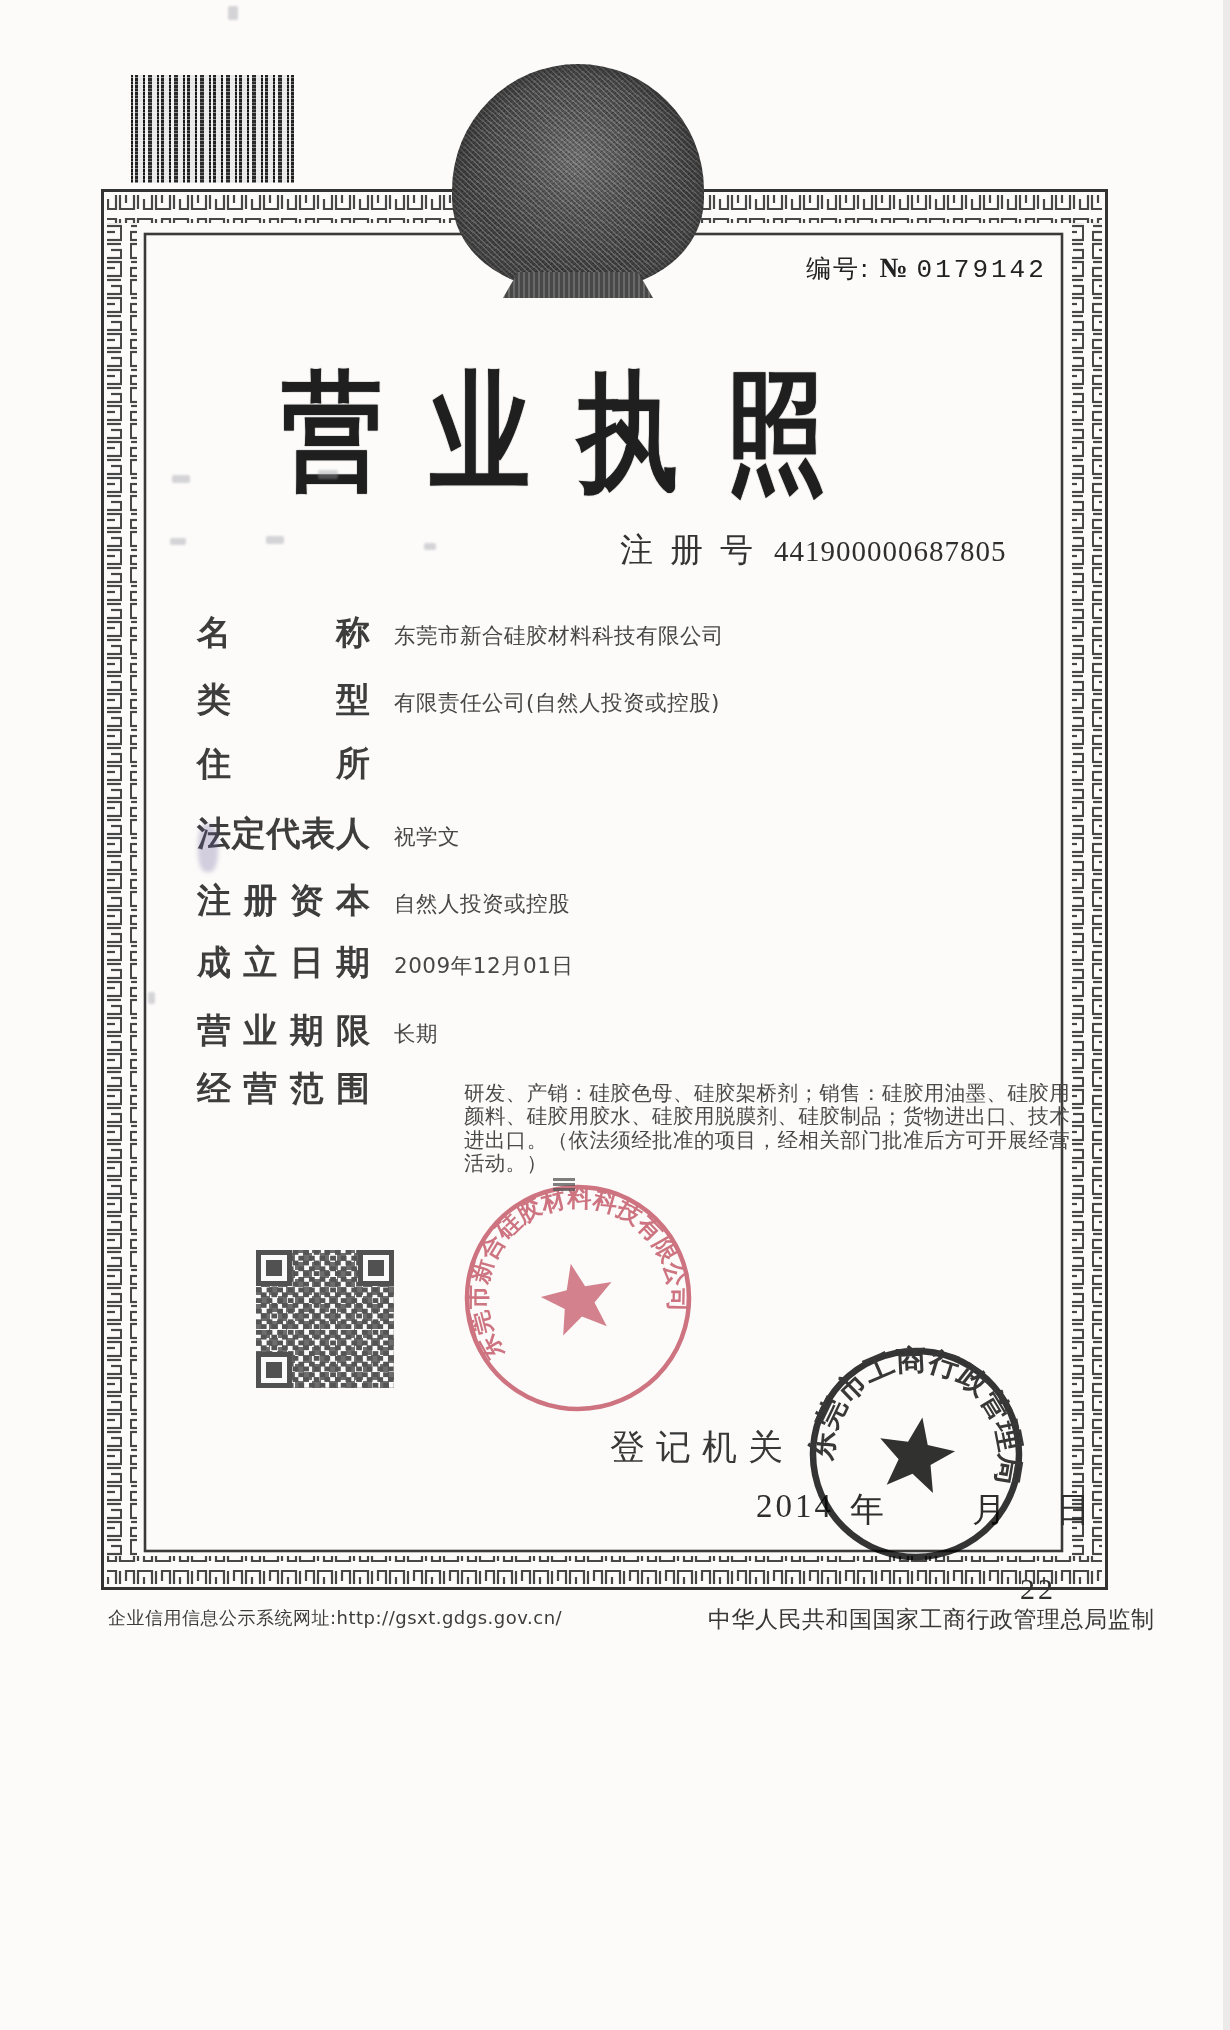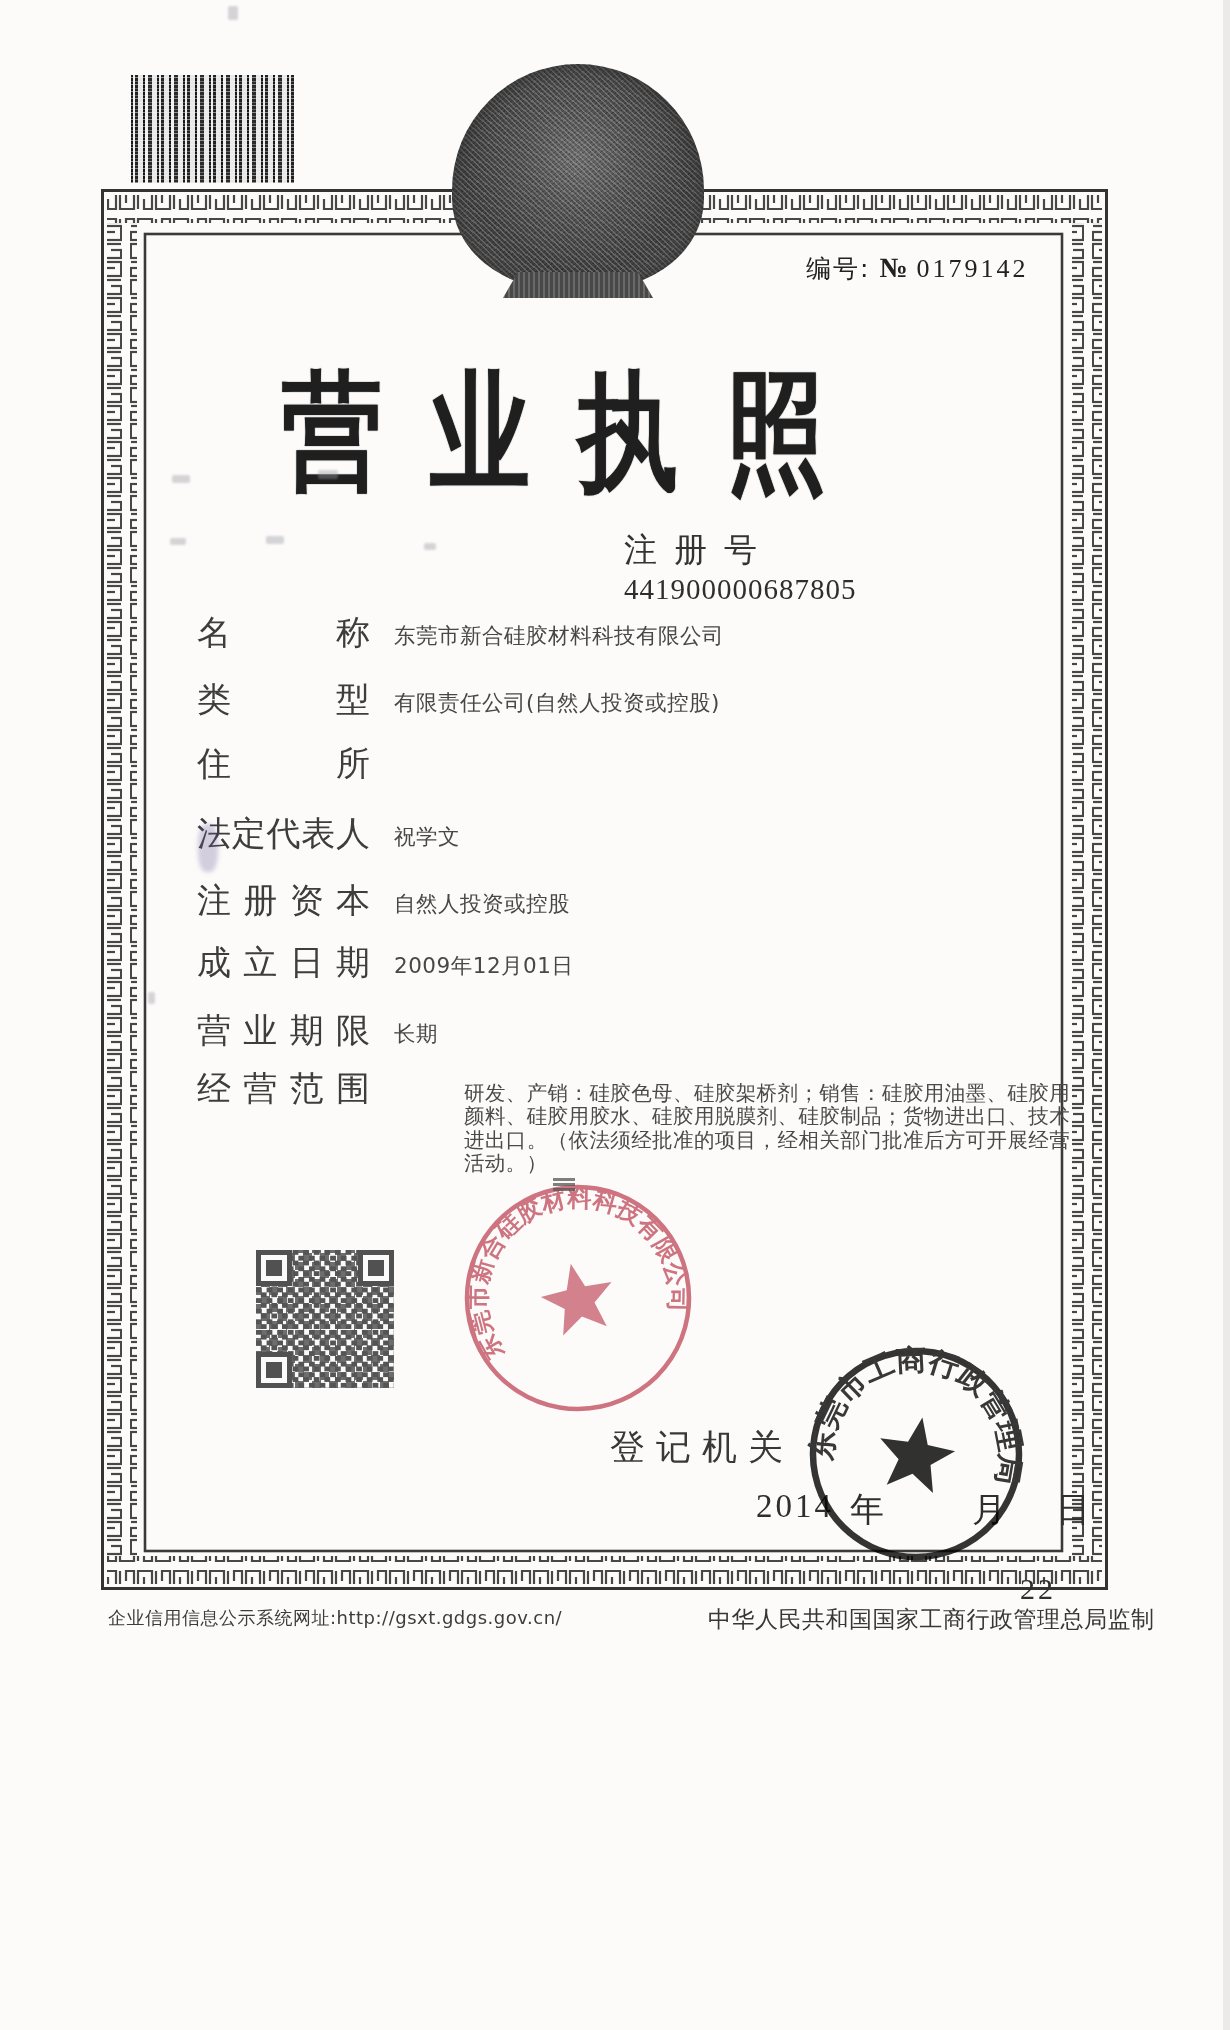--- a/index.html
+++ b/index.html
@@ -24,36 +24,36 @@
     box-shadow:inset 0 0 18px #2e2e2e;}
   .emblem::after{content:"";position:absolute;left:50%;bottom:-8px;transform:translateX(-50%);
     width:150px;height:26px;background:
       repeating-linear-gradient(90deg, rgba(255,255,255,.18) 0 2px, rgba(0,0,0,0) 2px 5px),#484848;
     clip-path:polygon(10% 0,90% 0,100% 100%,0 100%);}
 
   
   .serial{left:806px;top:252px;display:flex;align-items:baseline;gap:9px;color:#222;}
   .serial .lab{font-size:25px;letter-spacing:2px;}
   .serial .nosym{font-family:"Liberation Serif","DejaVu Serif",serif;font-weight:bold;font-size:28px;}
-  .serial .digits{font-family:Liberation Serif, serif;font-size:26px;letter-spacing:3px;}
+  .serial .digits{font-family:Liberation Mono, monospace;font-size:26px;letter-spacing:3px;}
 
   
   .title{left:282px;top:348px;margin:0;font-size:100px;font-weight:800;color:#1f1f1f;
     letter-spacing:48px;white-space:nowrap;transform:scaleY(1.28);transform-origin:top left;
     text-shadow:0 0 1px #333;}
 
   
-  .regno{left:620px;top:528px;display:flex;align-items:baseline;flex-direction:column;}
+  .regno{left:620px;top:528px;display:flex;align-items:baseline;}
   .regno-label{font-size:33px;letter-spacing:17px;color:#333;font-weight:500;white-space:nowrap;}
   .regno-value{margin-left:4px;font-family:Liberation Serif, serif;
     font-size:29px;letter-spacing:1px;color:#2e2e2e;}
 
   
   .row{left:197px;display:flex;align-items:flex-start;}
-  .flabel{width:173px;font-size:34px;color:#3d3d3d;font-weight:400;
+  .flabel{width:173px;font-size:34px;color:#3d3d3d;font-weight:700;
     text-align:justify;text-align-last:justify;line-height:1.1;}
   .fvalue{margin-left:24px;padding-top:7px;font-size:21.5px;letter-spacing:.5px;color:#474747;white-space:nowrap;}
   .fvalue.scope{margin-left:94px;width:606px;font-size:20.5px;line-height:23.4px;padding-top:12px;
     letter-spacing:.3px;text-align:justify;white-space:normal;color:#4a4a4a;}
 
   
   .qr{left:256px;top:1250px;width:138px;height:138px;opacity:.88;
     background:
       repeating-conic-gradient(rgba(63,63,63,.85) 0% 25%, rgba(255,255,255,0) 0% 50%) 5px 3px/17px 17px,
       repeating-conic-gradient(#3f3f3f 0% 25%, #fafafa 0% 50%) 0 0/10.6px 10.6px;}

